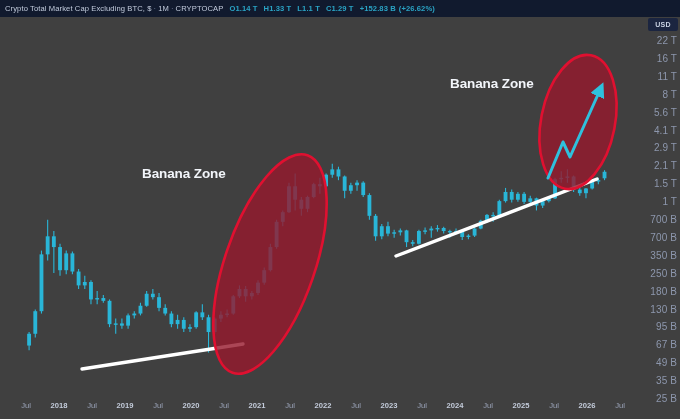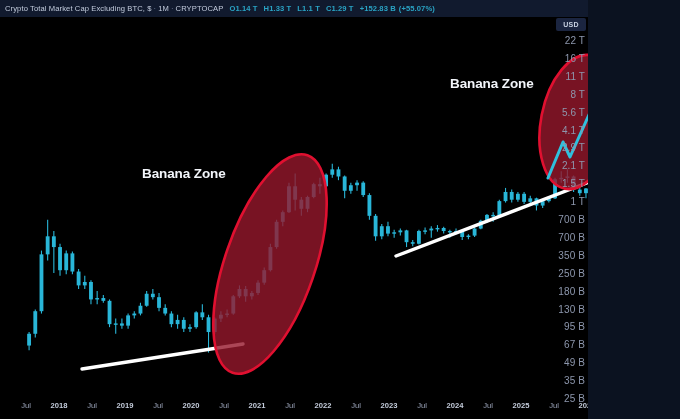--- a/index.html
+++ b/index.html
@@ -2,23 +2,23 @@
 <html><head>
 <meta charset="utf-8">
 <style>
   html, body {
     margin: 0;
     padding: 0;
     background: #0b1220;
   }
   #app {
     position: relative;
-    width: 588px;
+    width: 680px;
     height: 419px;
-    background: #000000;
+    background: #404040;
     font-family: "Liberation Sans", sans-serif;
     overflow: hidden;
     user-select: none;
   }
 
   
   #header {
     position: absolute;
     left: 0; top: 0;
     width: 680px; height: 17px;
@@ -123,21 +123,21 @@
     <span class="sym">Crypto Total Market Cap Excluding BTC, $</span>
     <span class="sep">·</span>
     <span class="tf">1M</span>
     <span class="sep">·</span>
     <span class="src">CRYPTOCAP</span>
     <span class="ohlc"><span class="lbl">O</span><span>1.14 T</span></span>
     <span class="ohlc"><span class="lbl">H</span><span>1.33 T</span></span>
     <span class="ohlc"><span class="lbl">L</span><span>1.1 T</span></span>
     <span class="ohlc"><span class="lbl">C</span><span>1.29 T</span></span>
     <span class="chg">+152.83 B</span>
-    <span class="chg" style="margin-left:3px">(+55.07%)</span>
+    <span class="chg" style="margin-left:3px">(+26.62%)</span>
   </div>
 
   <div id="plot">
     <svg width="644" height="380" viewBox="0 0 644 380">
       <defs>
         <marker id="arrowhead" markerWidth="5" markerHeight="5" refX="2.2" refY="2.5" orient="auto" markerUnits="strokeWidth">
           <path d="M0,0 L5,2.5 L0,5 z" fill="#2fc0dd"></path>
         </marker>
       </defs>
       <g id="candles">

